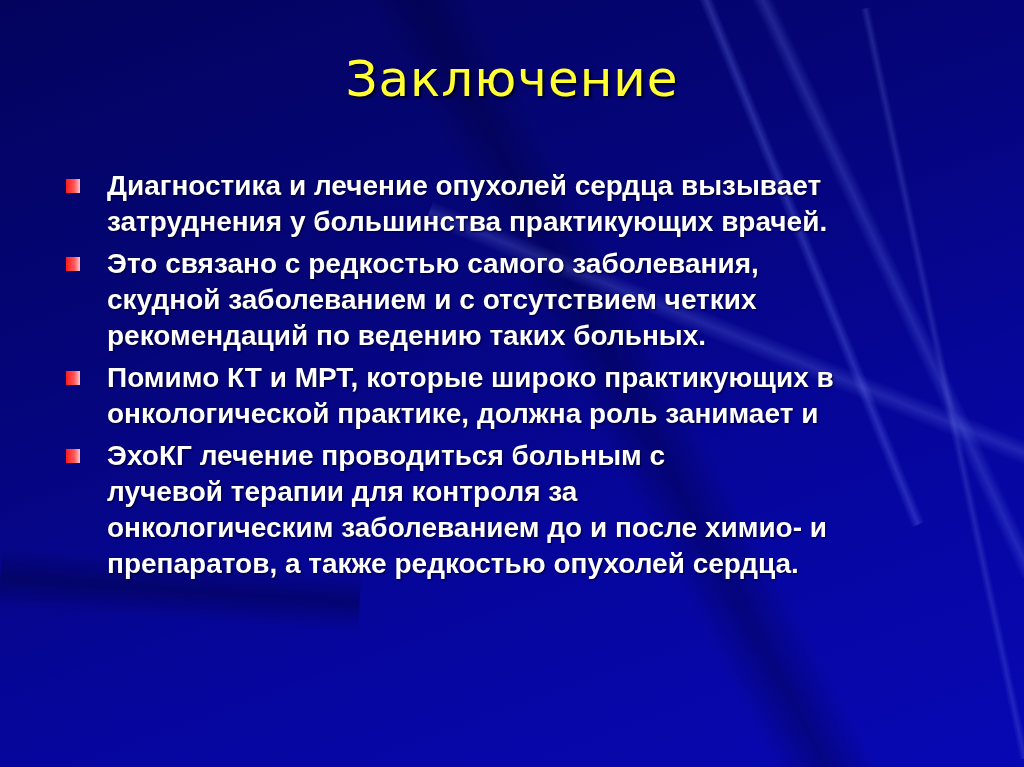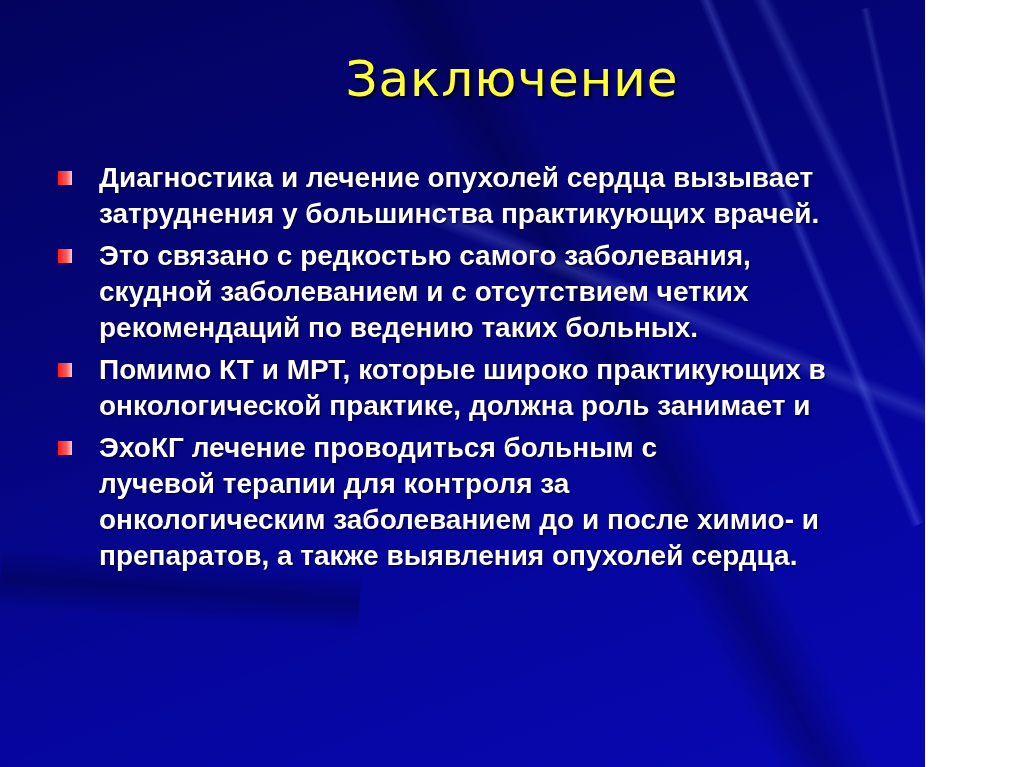--- a/index.html
+++ b/index.html
@@ -4,21 +4,21 @@
   <style>
     html, body {
       margin: 0;
       padding: 0;
       width: 1024px;
       height: 767px;
       overflow: hidden;
     }
     .slide {
       position: relative;
-      width: 925px;
+      width: 1024px;
       height: 767px;
       overflow: hidden;
       background: linear-gradient(160deg, #03035e 0%, #05057a 35%, #0606a0 70%, #0808b4 100%);
       font-family: "Liberation Sans", sans-serif;
     }
     .streak {
       position: absolute;
       pointer-events: none;
     }
     .streak.s1 {
@@ -63,21 +63,21 @@
       letter-spacing: 1px;
       text-shadow: 2px 2px 3px #000020;
       margin: 0;
       font-weight: normal;
     }
     .bullets {
       position: absolute;
       left: 58px;
       top: 160px;
       width: 900px;
-      margin: 0;
+      margin: 8px;
       padding: 0;
       list-style: none;
     }
     .bullet {
       position: relative;
       padding-left: 41px;
       color: #ffffff;
       font-family: "Liberation Sans", sans-serif;
       font-weight: bold;
       font-size: 28px;
@@ -125,16 +125,16 @@
     <li class="bullet">
       <span class="bullet-marker"></span>
       <span class="bullet-text">Помимо КТ и МРТ, которые широко практикующих в</span>
       <span class="bullet-text">онкологической практике, должна роль занимает и</span>
     </li>
     <li class="bullet">
       <span class="bullet-marker"></span>
       <span class="bullet-text">ЭхоКГ лечение проводиться больным с</span>
       <span class="bullet-text">лучевой терапии для контроля за</span>
       <span class="bullet-text">онкологическим заболеванием до и после химио- и</span>
-      <span class="bullet-text">препаратов, а также выявления опухолей сердца.</span>
+      <span class="bullet-text">препаратов, а также редкостью опухолей сердца.</span>
     </li>
   </ul>
 </div>
 
 </body></html>

